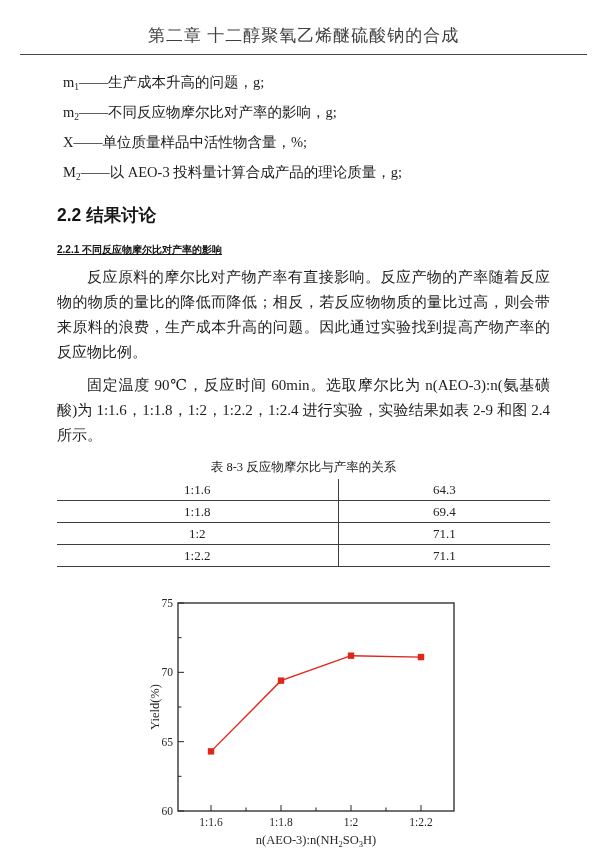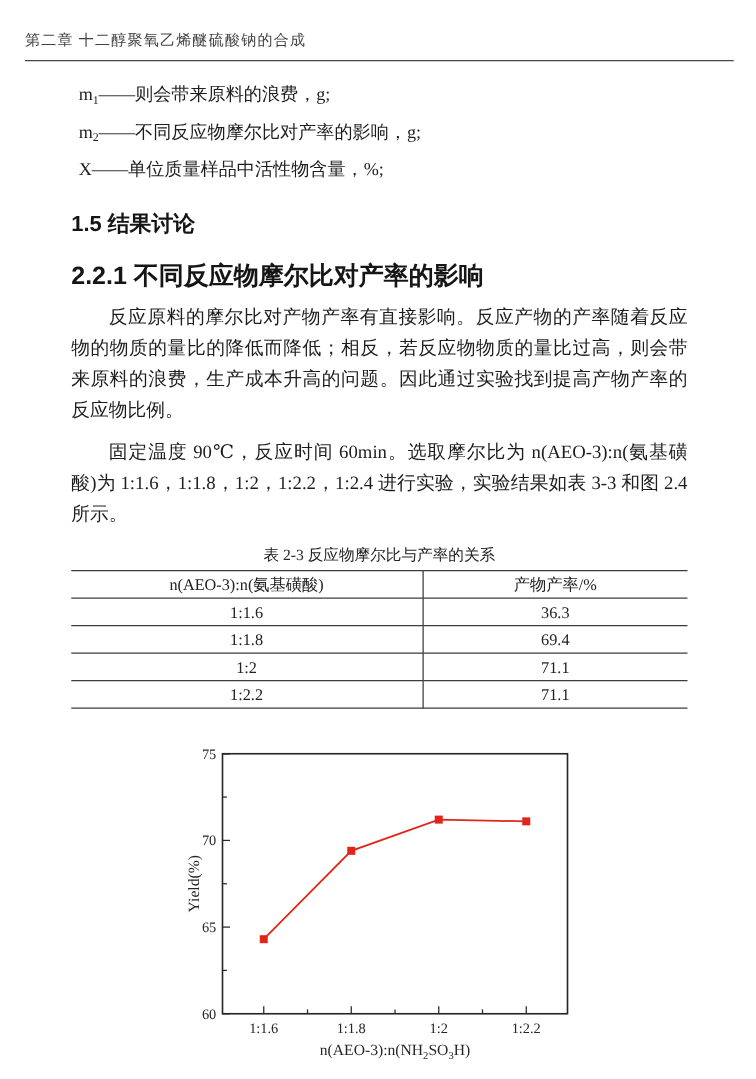--- a/index.html
+++ b/index.html
@@ -5,37 +5,38 @@
   html,body{margin:0;padding:0;background:#ffffff;}
   body{
     width:605px;height:863px;overflow:hidden;
     font-family:"Liberation Serif","DejaVu Serif",serif;
     color:#1d1d1d;
     -webkit-font-smoothing:antialiased;
   }
   .page{padding:24px 55px 0 57px;box-sizing:border-box;}
   .running-head{
     margin:0 -37px 0 -37px;
-    font-size:12px;
+    text-align:center;
+    font-size:17px;
     color:#3f3f3f;
     padding-bottom:7px;
     border-bottom:1.5px solid #474747;
     letter-spacing:1px;
   }
   .defs{margin:15px 0 0 6px;font-size:14.5px;line-height:25px;}
   .def-line sub{font-size:9.5px;vertical-align:-3px;}
   h2.sec{
     margin:13px 0 0 0;
     font-family:"Liberation Sans","DejaVu Sans",sans-serif;
     font-size:17.5px;font-weight:bold;color:#151515;
   }
   h3.subsec{
     margin:16px 0 0 0;
     font-family:"Liberation Sans","DejaVu Sans",sans-serif;
-    font-size:20px;font-weight:bold;color:#151515;
+    font-size:10px;font-weight:bold;color:#151515;text-decoration:underline;
   }
   p.body-p{
     margin:8px 0 0 0;
     font-size:15px;line-height:25px;
     text-align:justify;text-indent:2em;
   }
   .table-caption{margin-top:11px;text-align:center;font-size:12.5px;color:#222;}
   table.data-table{
     width:100%;margin-top:3px;border-collapse:collapse;
     font-size:13px;color:#222;
@@ -52,42 +53,39 @@
   #chart-svg text{font-family:"Liberation Serif","DejaVu Serif",serif;}
 </style>
 </head>
 <body>
 
 <div class="page">
 
   <div class="running-head">第二章  十二醇聚氧乙烯醚硫酸钠的合成</div>
 
   <div class="defs">
-    <div class="def-line"><span>m</span><sub>1</sub><span>——则会带来原料的浪费，g;</span></div>
+    <div class="def-line"><span>m</span><sub>1</sub><span>——生产成本升高的问题，g;</span></div>
     <div class="def-line"><span>m</span><sub>2</sub><span>——不同反应物摩尔比对产率的影响，g;</span></div>
     <div class="def-line"><span>X</span><sub></sub><span>——单位质量样品中活性物含量，%;</span></div>
+    <div class="def-line"><span>M</span><sub>2</sub><span>——以 AEO-3 投料量计算合成产品的理论质量，g;</span></div>
   </div>
 
-  <h2 class="sec">1.5 结果讨论</h2>
+  <h2 class="sec">2.2 结果讨论</h2>
   <h3 class="subsec">2.2.1 不同反应物摩尔比对产率的影响</h3>
 
   <p class="body-p">反应原料的摩尔比对产物产率有直接影响。反应产物的产率随着反应物的物质的量比的降低而降低；相反，若反应物物质的量比过高，则会带来原料的浪费，生产成本升高的问题。因此通过实验找到提高产物产率的反应物比例。</p>
-  <p class="body-p">固定温度 90℃，反应时间 60min。选取摩尔比为 n(AEO-3):n(氨基磺酸)为 1:1.6，1:1.8，1:2，1:2.2，1:2.4 进行实验，实验结果如表 3-3 和图 2.4 所示。</p>
+  <p class="body-p">固定温度 90℃，反应时间 60min。选取摩尔比为 n(AEO-3):n(氨基磺酸)为 1:1.6，1:1.8，1:2，1:2.2，1:2.4 进行实验，实验结果如表 2-9 和图 2.4 所示。</p>
 
-  <div class="table-caption">表 2-3  反应物摩尔比与产率的关系</div>
+  <div class="table-caption">表 8-3  反应物摩尔比与产率的关系</div>
 
   <table class="data-table">
     <tbody>
-        <tr>
-      <th>n(AEO-3):n(氨基磺酸)</th>
-      <th>产物产率/%</th>
-    </tr>
     <tr>
       <td>1:1.6</td>
-      <td>36.3</td>
+      <td>64.3</td>
     </tr>
     <tr>
       <td>1:1.8</td>
       <td>69.4</td>
     </tr>
     <tr>
       <td>1:2</td>
       <td>71.1</td>
     </tr>
     <tr>

